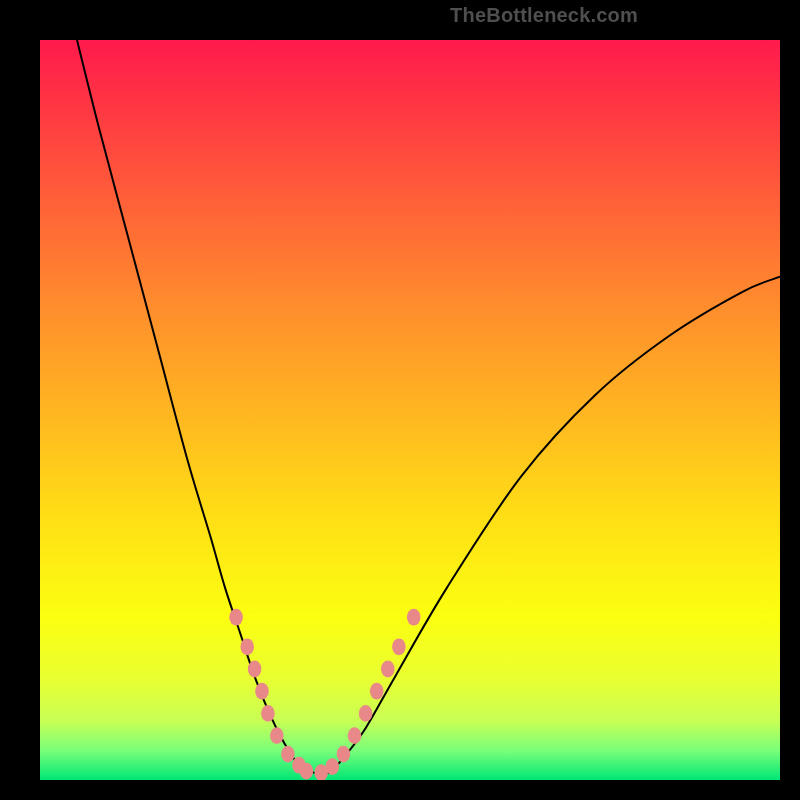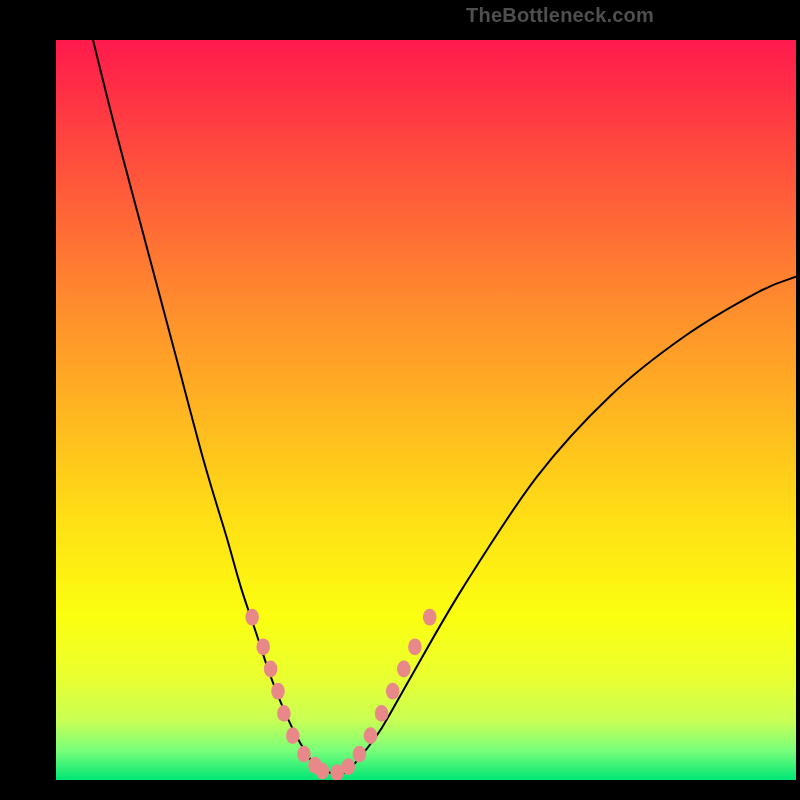--- a/index.html
+++ b/index.html
@@ -8,21 +8,20 @@
     width: 800px;
     height: 800px;
     background: #000000;
     overflow: hidden;
   }
   .frame {
     position: relative;
     width: 648px;
     height: 800px;
     background: #000000;
-    margin-left: 16px;
   }
   .plot-area {
     position: absolute;
     left: 40px;
     top: 40px;
     width: 740px;
     height: 740px;
     overflow: hidden;
   }
   .gradient-bg {

